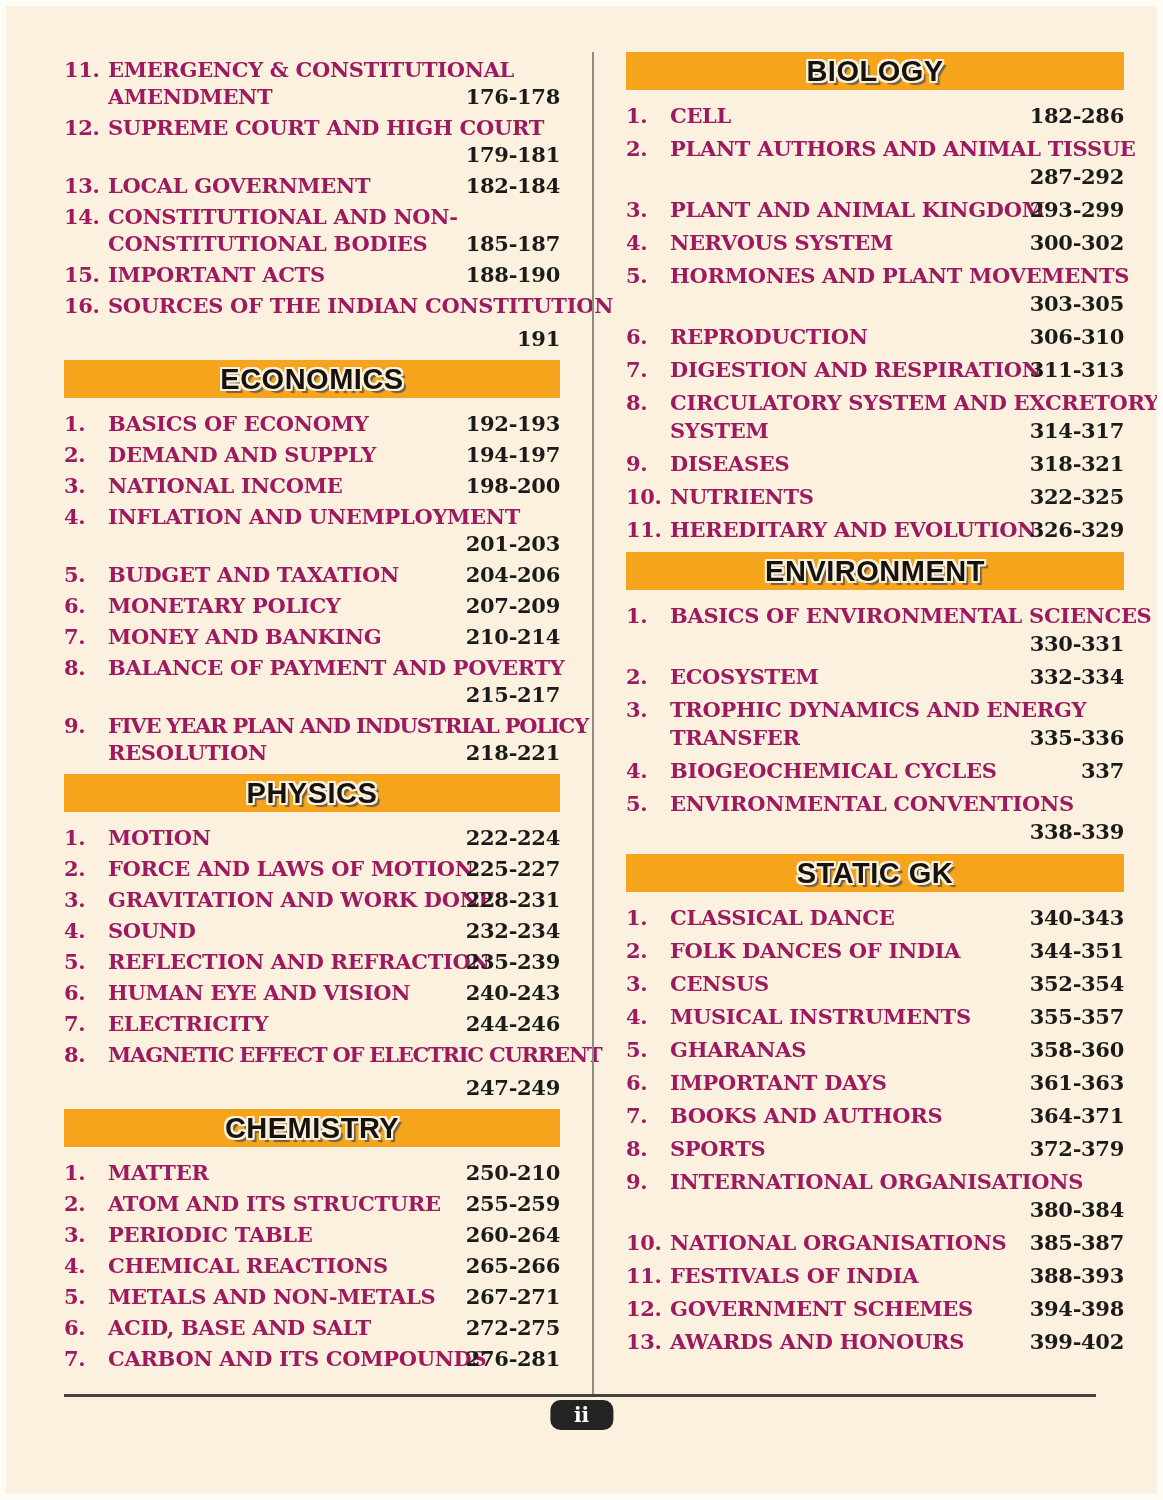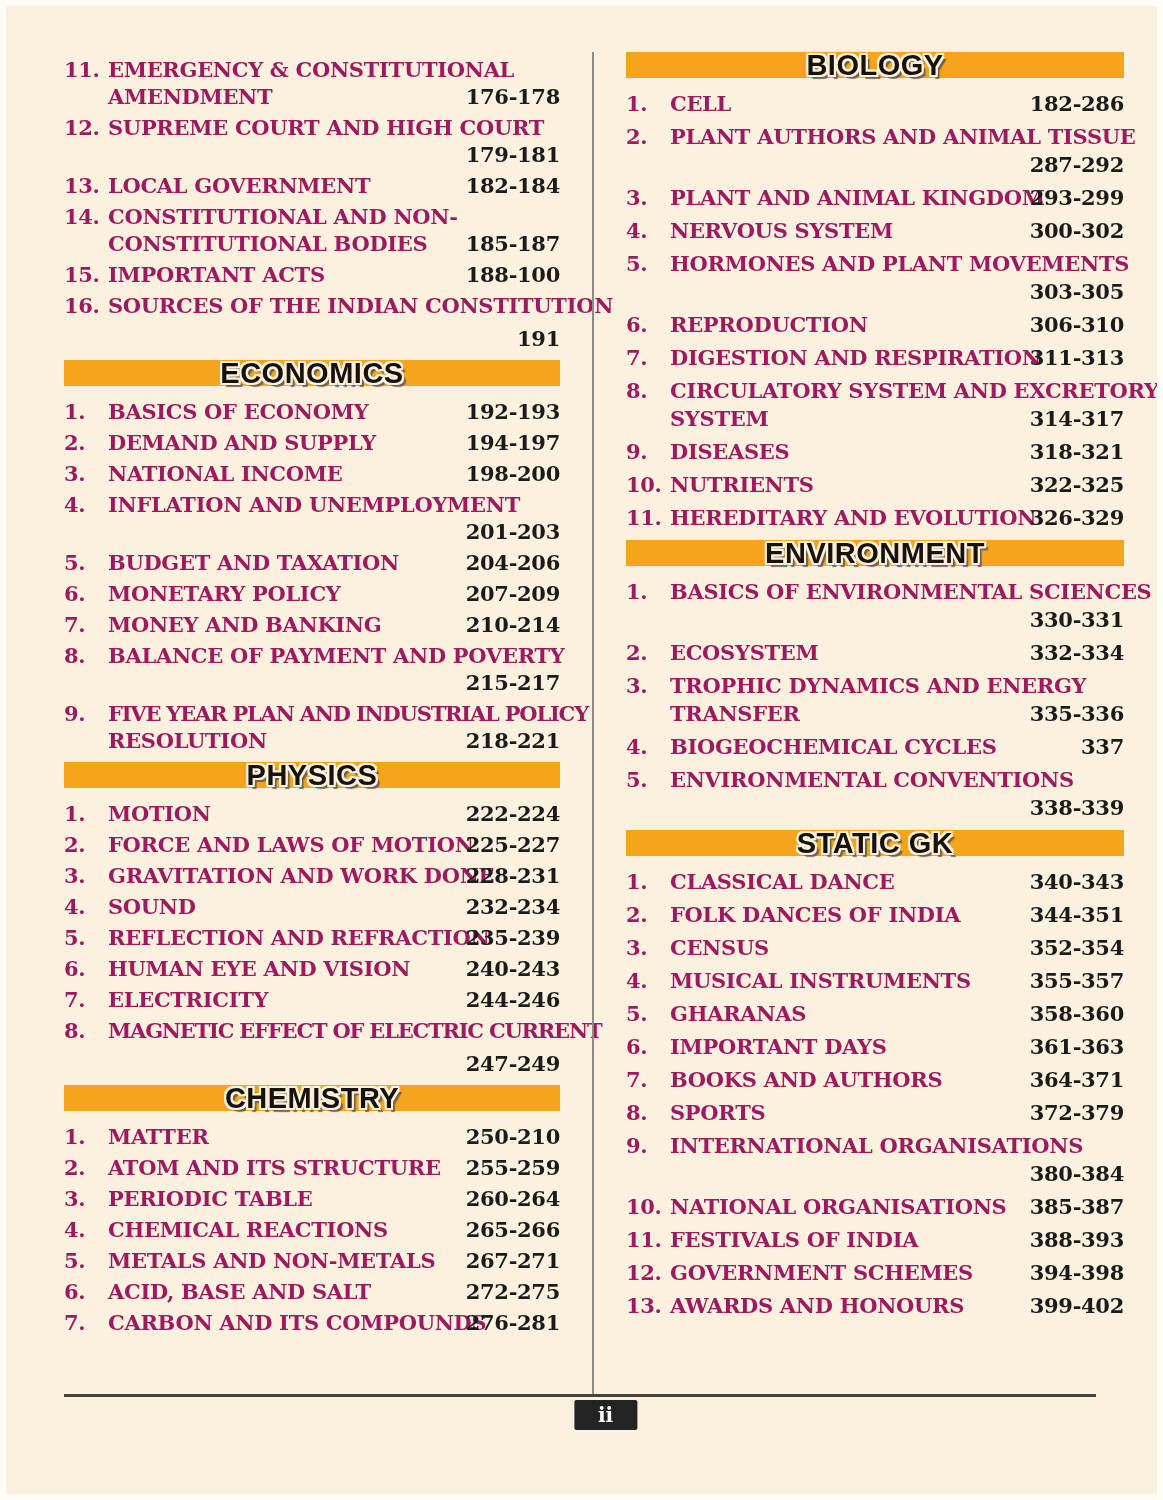--- a/index.html
+++ b/index.html
@@ -12,21 +12,21 @@
   }
   .content{
     position:absolute;left:58px;top:46px;
     display:grid;grid-template-columns:496px 2px 498px;column-gap:32px;
     height:1342px;
   }
   .divider{width:2px;height:100%;background:var(--divider,#8D8B85);}
   .col{min-width:0;}
   .section{min-width:0;}
   .section-header{
-    height:26px;margin:8px 0 12px;background:var(--header-bg,#F7A41D);
+    height:38px;margin:8px 0 12px;background:var(--header-bg,#F7A41D);
     display:flex;align-items:center;justify-content:center;
   }
   .col > .section:first-child .section-header{margin-top:0;}
   .section-header-text{
     font-family:"Liberation Sans",sans-serif;font-weight:bold;font-size:29px;
     color:var(--header-text,#17130C);letter-spacing:.5px;
     text-shadow:
       -2px -2px 0 var(--page-bg,#FBF1DE),
        2px -2px 0 var(--page-bg,#FBF1DE),
       -2px  2px 0 var(--page-bg,#FBF1DE),
@@ -51,23 +51,22 @@
   .title.fit{letter-spacing:-1.2px;}
   .pages{flex:0 0 auto;padding-left:6px;color:var(--pages-text,#1B1B1B);}
   .footer-rule{
     position:absolute;left:58px;top:1388px;width:1032px;height:3px;
     background:var(--rule,#44443C);
   }
   .page-badge{
     position:absolute;top:1394px;left:50%;transform:translateX(-50%);
     background:var(--badge-bg,#232323);color:var(--badge-text,#FFFFFF);
     font-family:"DejaVu Serif",serif;font-weight:bold;font-size:20px;
-    padding:2px 24px;border-radius:2px;line-height:26px;
+    padding:2px 24px;border-radius:10px;line-height:26px;
     box-shadow:0 0 0 3px var(--page-bg,#FBF1DE);
-    margin-left:24px;
   }
 </style>
 </head>
 <body>
 
 <div class="page">
   <div class="content">
     <div class="col col-left">
   <div class="section">
 
@@ -110,21 +109,21 @@
 
   <div class="row">
     <span class="num"></span>
     <span class="title">CONSTITUTIONAL BODIES</span>
     <span class="pages">185-187</span>
   </div>
 
   <div class="row item-start">
     <span class="num">15.</span>
     <span class="title">IMPORTANT ACTS</span>
-    <span class="pages">188-100</span>
+    <span class="pages">188-190</span>
   </div>
 
   <div class="row item-start">
     <span class="num">16.</span>
     <span class="title">SOURCES OF THE INDIAN CONSTITUTION</span>
     <span class="pages"></span>
   </div>
 
   <div class="row gap">
     <span class="num"></span>

